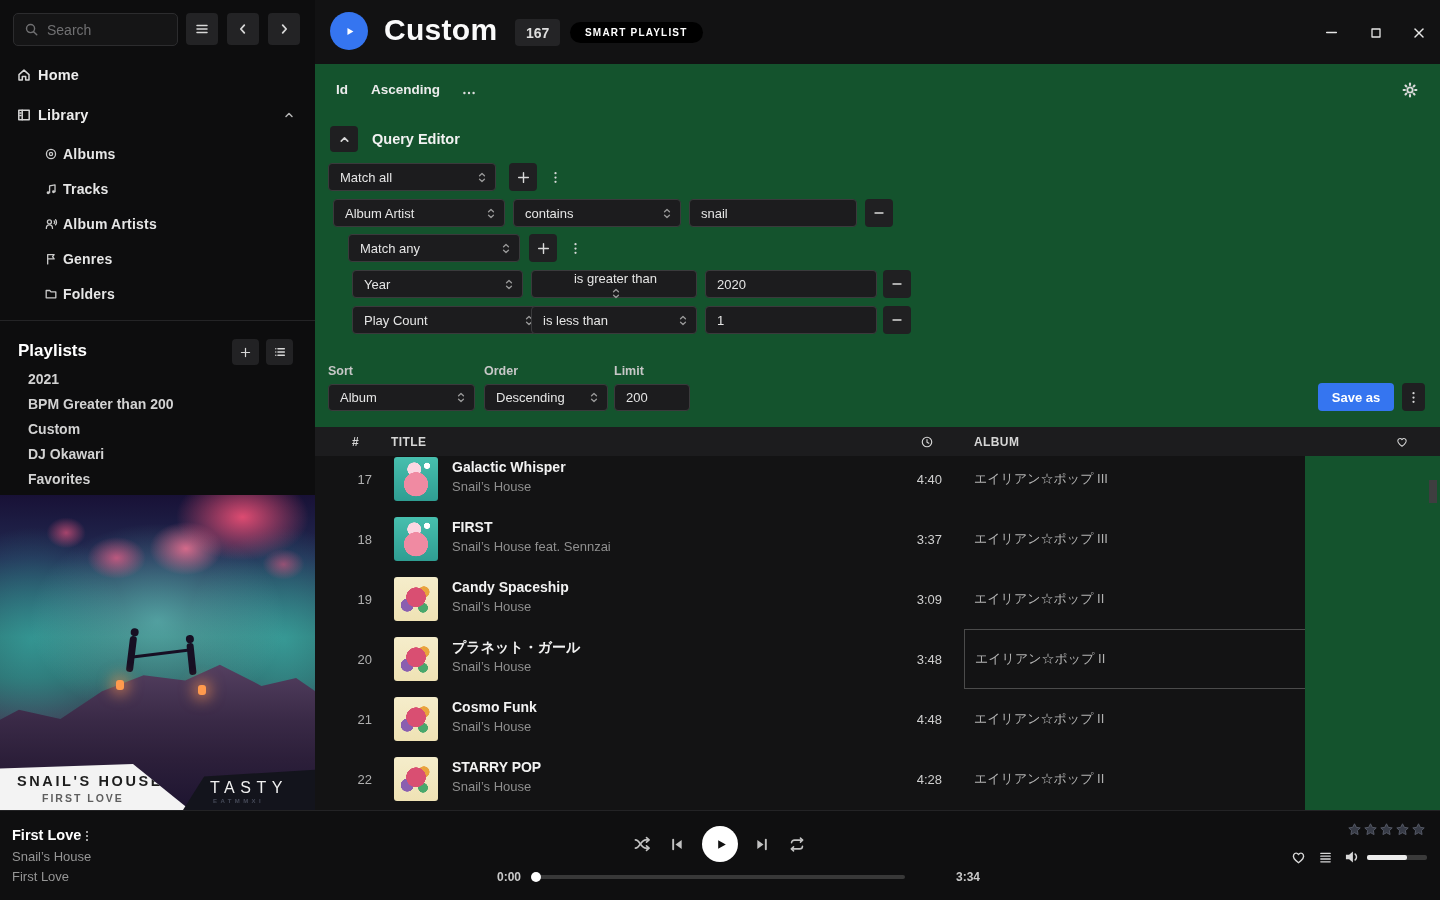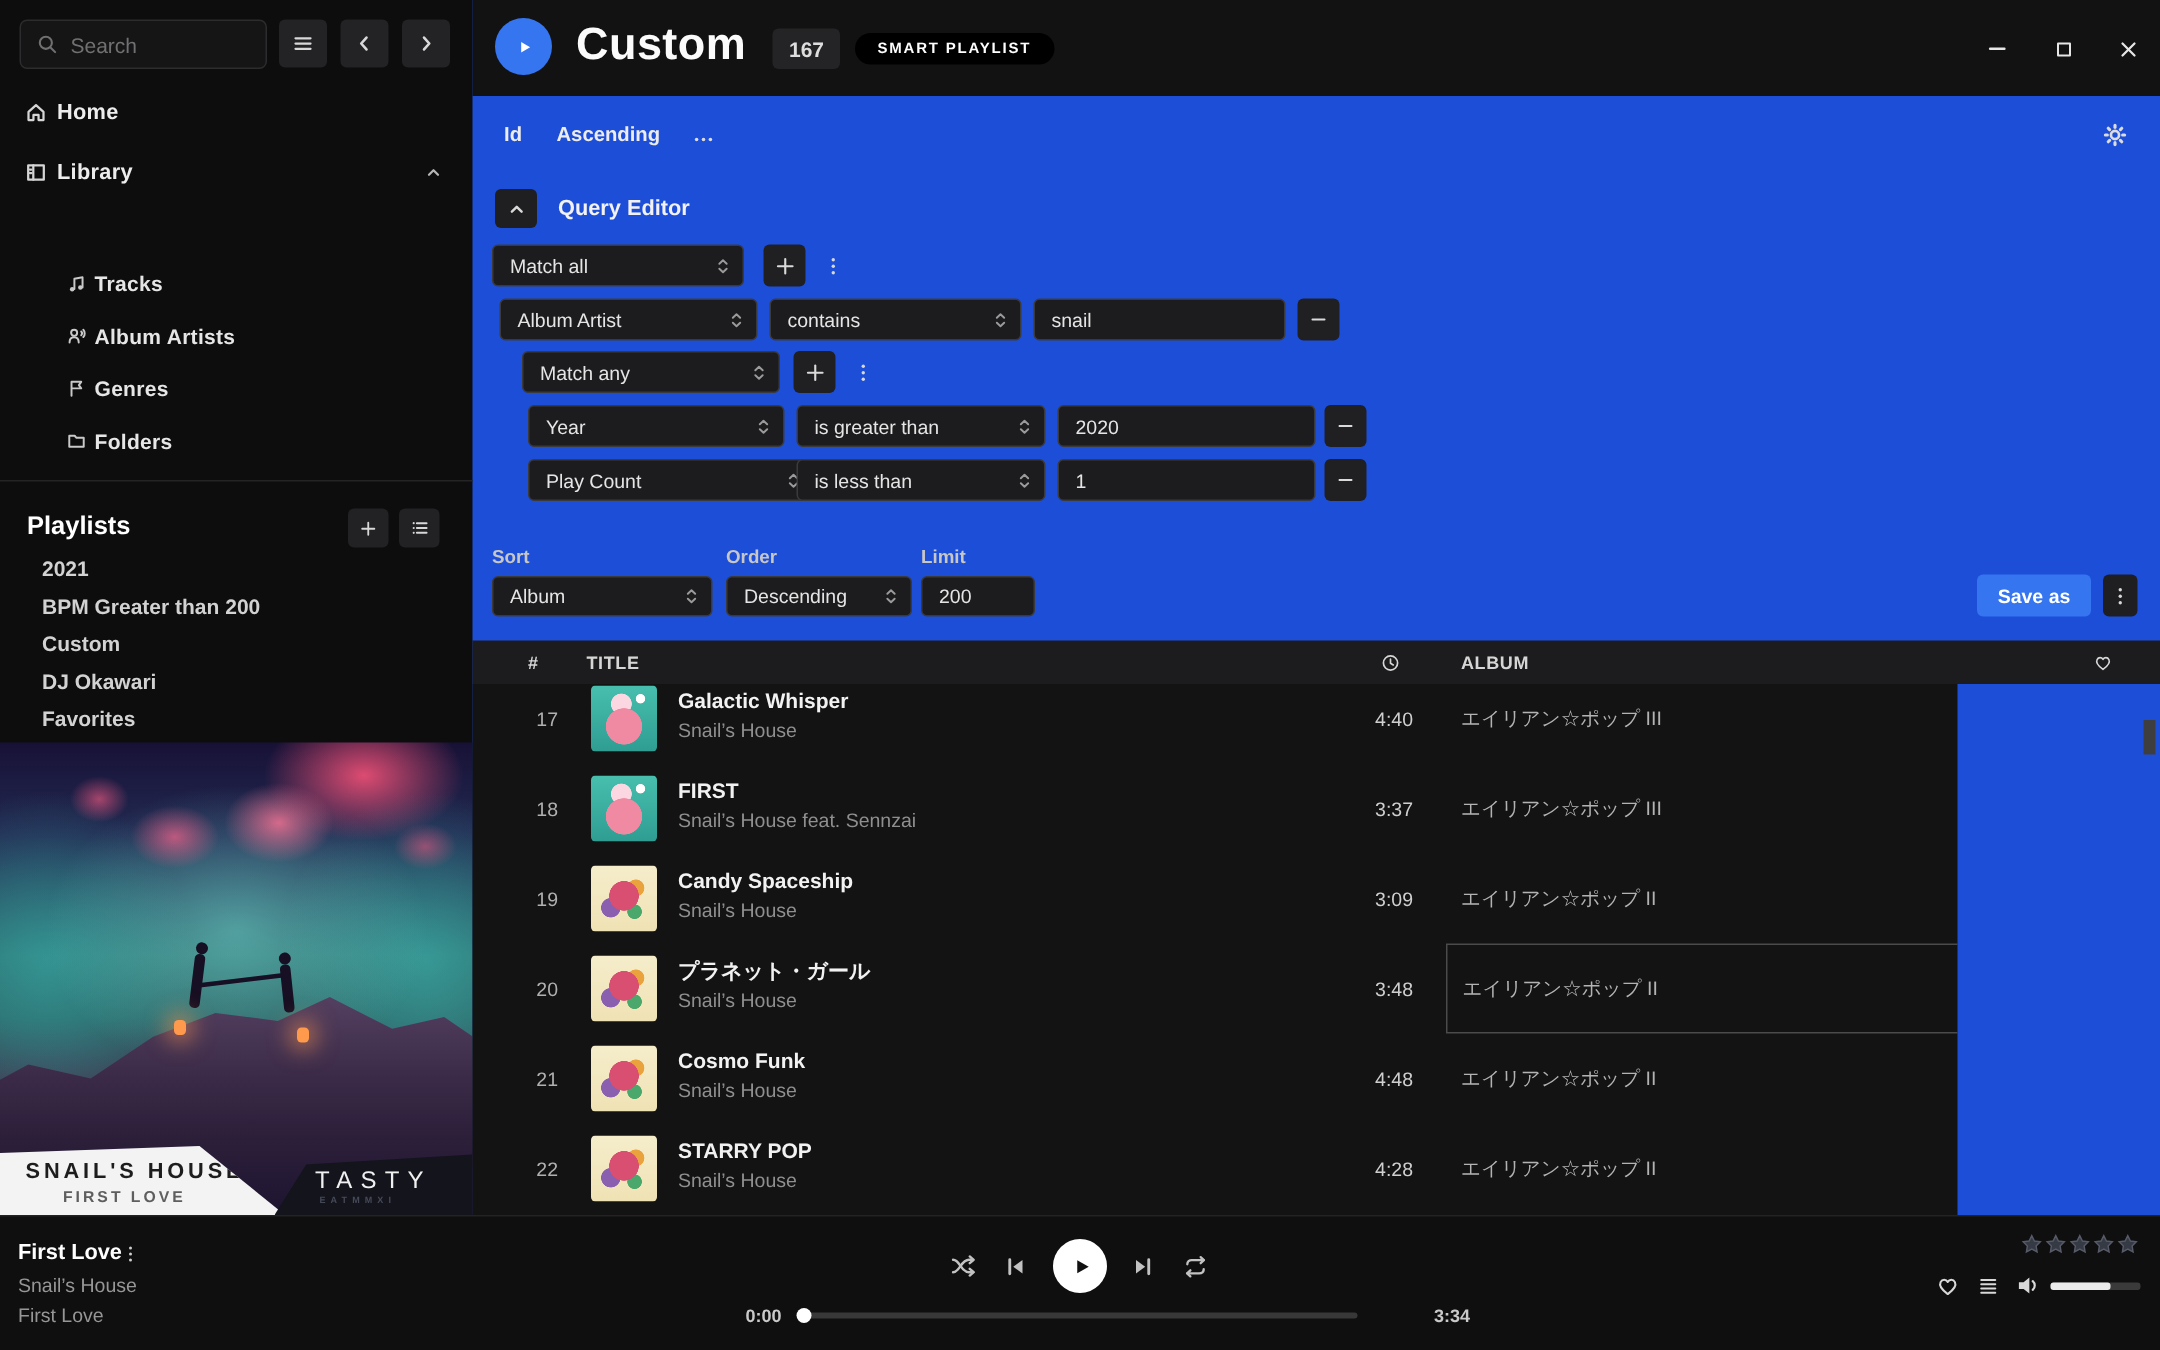--- a/index.html
+++ b/index.html
@@ -1,19 +1,19 @@
 <!DOCTYPE html>
 <html><head>
 <meta charset="utf-8">
 <style>
   * { margin:0; padding:0; box-sizing:border-box; }
   html,body { width:1440px; height:900px; overflow:hidden; background:#000; }
   .app {
     position:relative; width:1440px; height:900px;
-    background:#1d4ed8; font-family:"Liberation Sans", sans-serif;
+    background:#14532d; font-family:"Liberation Sans", sans-serif;
     -webkit-font-smoothing:antialiased; color:#eee; overflow:hidden;
   }
   svg { display:block; }
   .ic { stroke:currentColor; fill:none; stroke-width:1.5; stroke-linecap:round; stroke-linejoin:round; }
 
   
   .sidebar { position:absolute; left:0; top:0; width:315px; height:810px; background:#0d0d0e; }
   .search-box { position:absolute; left:13px; top:13px; width:165px; height:33px;
     background:#151516; border:1px solid #2c2c2e; border-radius:5px;
     display:flex; align-items:center; padding:0 10px; gap:8px; color:#707072; }
@@ -218,20 +218,29 @@
           </svg>
       </span>
       <span class="nav-label">Library</span>
       <span style="position:absolute; left:283px; color:#b5b5b5;">
         <svg class="ic" width="12" height="12" viewBox="0 0 16 16" style="stroke-width:2">
             <polyline points="4 10 8 6 12 10"></polyline>
           </svg>
       </span>
     </div>
 
+    <div class="sub-item" style="top:140px;">
+      <span class="nav-ic">
+        <svg class="ic" width="14" height="14" viewBox="0 0 16 16">
+            <circle cx="8" cy="8" r="5.2"></circle>
+            <circle cx="8" cy="8" r="1.8"></circle>
+          </svg>
+      </span>
+      <span class="nav-label">Albums</span>
+    </div>
     <div class="sub-item" style="top:175px;">
       <span class="nav-ic">
         <svg class="ic" width="14" height="14" viewBox="0 0 16 16">
             <path d="M6.4 12.2 V4.4 L12.6 3.3 V11"></path>
             <circle cx="4.7" cy="12.3" r="1.7" fill="currentColor" stroke="none"></circle>
             <circle cx="10.9" cy="11.1" r="1.7" fill="currentColor" stroke="none"></circle>
           </svg>
       </span>
       <span class="nav-label">Tracks</span>
     </div>
@@ -470,21 +479,21 @@
 
   <div class="sel" style="left:352px; top:270px; width:171px;">
     <span>Year</span>
     <span class="updn">
       <svg class="ic" width="10" height="15" viewBox="0 0 10 16" style="stroke-width:1.4">
           <polyline points="2.4 6.2 5 3.8 7.6 6.2"></polyline>
           <polyline points="2.4 9.8 5 12.2 7.6 9.8"></polyline>
         </svg>
     </span>
   </div>
-  <div class="sel" style="left:531px; top:270px; width:166px;">
+  <div class="sel" style="left:531px; top:270px; width:166px;flex-direction:column;">
     <span>is greater than</span>
     <span class="updn">
       <svg class="ic" width="10" height="15" viewBox="0 0 10 16" style="stroke-width:1.4">
           <polyline points="2.4 6.2 5 3.8 7.6 6.2"></polyline>
           <polyline points="2.4 9.8 5 12.2 7.6 9.8"></polyline>
         </svg>
     </span>
   </div>
   <input class="inp" style="left: 705px; top: 270px; width: 172px;" value="2020">
   <button class="mini-btn" style="left:883px; top:270px;">

